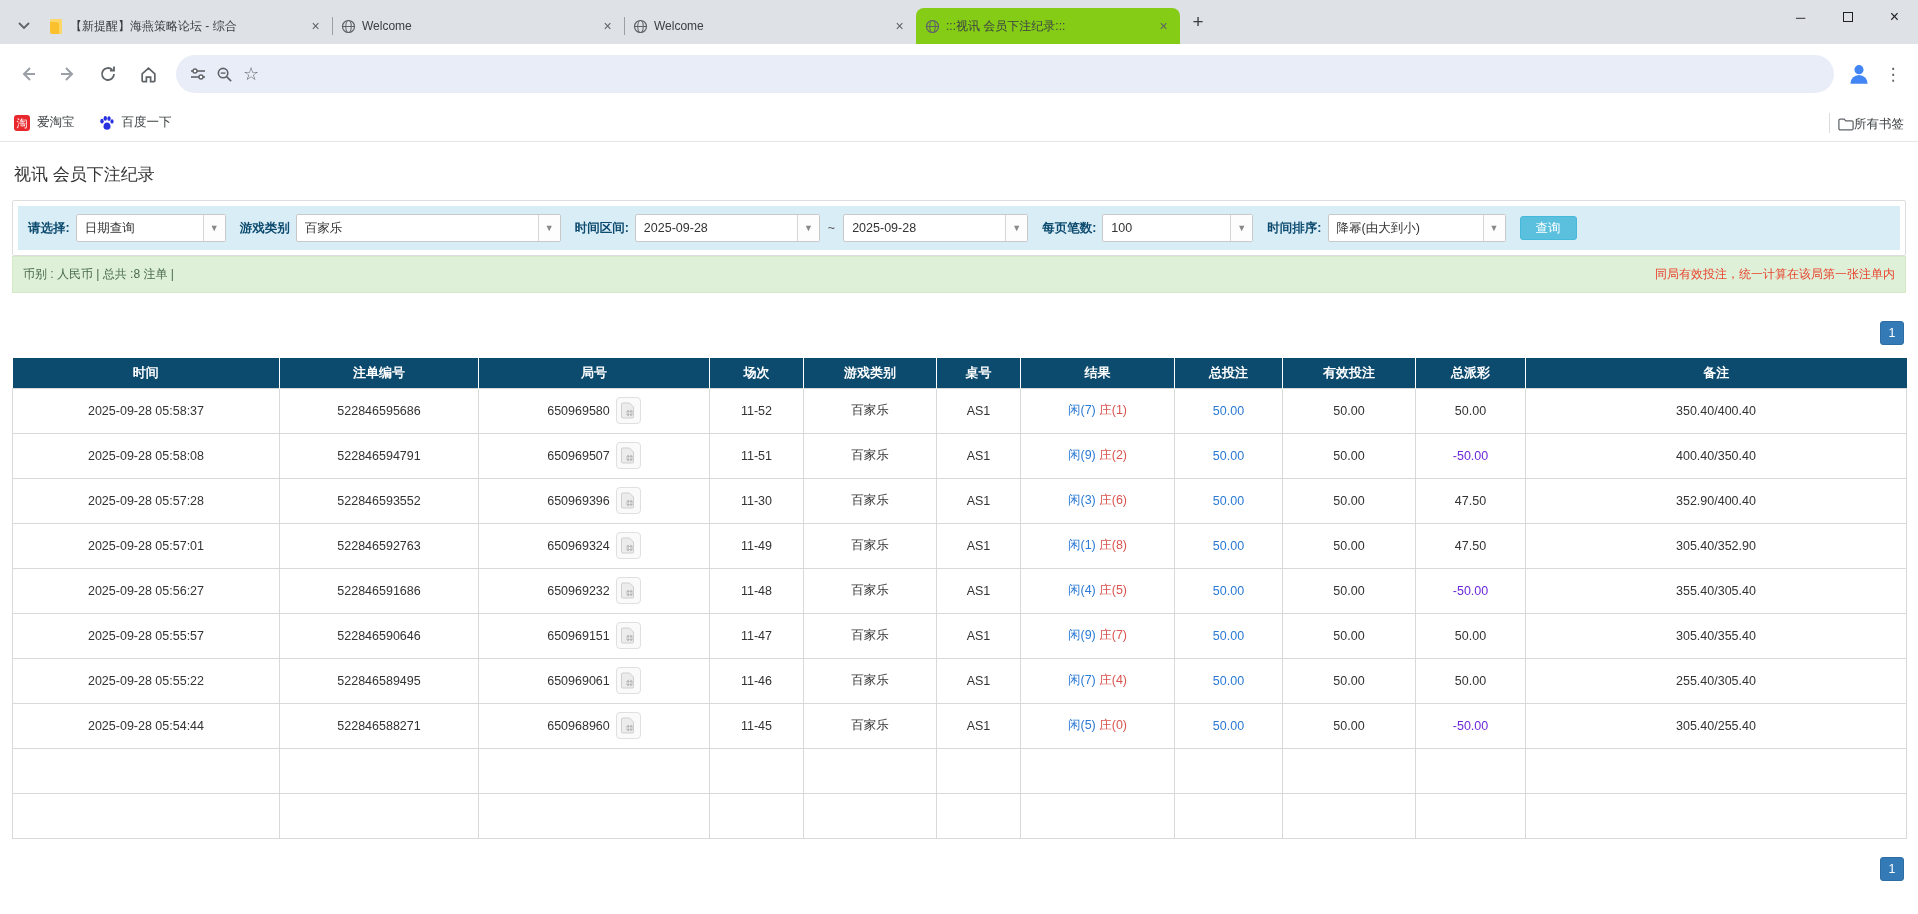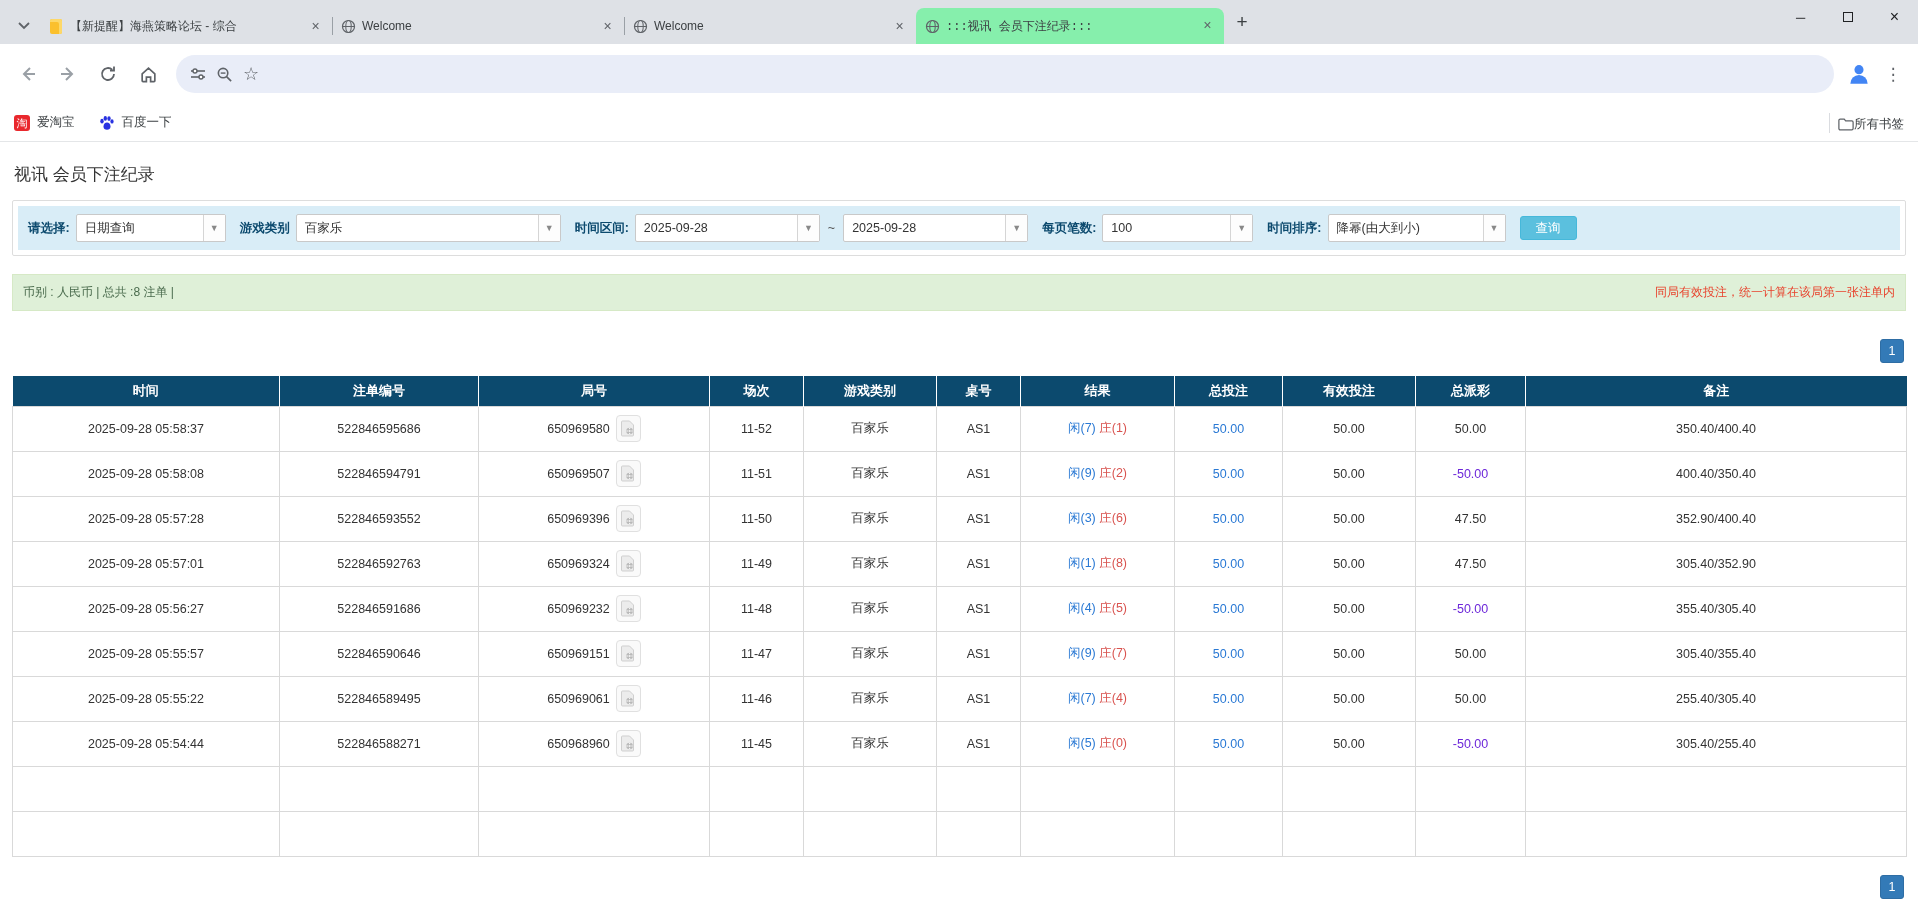--- a/index.html
+++ b/index.html
@@ -6,21 +6,21 @@
   body{width:1918px;height:914px;overflow:hidden;background:#fff;
        font-family:"Liberation Sans","DejaVu Sans",sans-serif;color:#333;}
   *{box-sizing:border-box;}
 
   
   .tabstrip{height:44px;background:#dee1e6;display:flex;align-items:flex-end;position:relative;}
   .tab-search{width:28px;height:28px;margin:0 2px 4px 10px;display:flex;align-items:center;justify-content:center;color:#5f6368;}
   .tab{width:292px;height:36px;display:flex;align-items:center;padding:0 8px;border-radius:8px 8px 0 0;
        font-size:12px;color:#3c4043;position:relative;}
   .tab.inactive + .tab.inactive::before{content:"";position:absolute;left:0;top:9px;height:18px;width:1px;background:#9aa0a6;}
-  .tab.active{background:#86efac;width:308px;font-family:Liberation Mono, monospace;}
+  .tab.active{background:#84cc16;width:264px;}
   .tab-title{flex:1;white-space:nowrap;overflow:hidden;margin:0 6px;}
   .tab-close{width:17px;height:17px;border-radius:50%;display:flex;align-items:center;justify-content:center;
              font-size:14px;color:#5f6368;flex:none;}
   .favicon{width:16px;height:16px;flex:none;display:flex;align-items:center;justify-content:center;}
   .fav-doc{width:12px;height:15px;background:#fbc02d;border-radius:2px;box-shadow:inset -3px 3px 0 #fdd868;}
   .newtab{width:28px;height:28px;align-self:center;margin-left:4px;font-size:19px;color:#3c4043;
           display:flex;align-items:center;justify-content:center;}
   .win-controls{position:absolute;right:0;top:0;height:34px;display:flex;}
   .win-btn{width:47px;height:34px;display:flex;align-items:center;justify-content:center;color:#202124;font-size:13px;}
   .restore-glyph{width:10px;height:10px;border:1px solid #202124;}
@@ -48,21 +48,21 @@
   .filter-bar{background:#d9edf7;display:flex;align-items:center;padding:8px 8px;gap:6px;font-size:12.5px;}
   .flabel{color:#0c4a6e;font-weight:bold;margin-left:8px;white-space:nowrap;}
   .combo{background:#fff;border:1px solid #c9c9c9;height:28px;display:flex;align-items:stretch;border-radius:2px;flex:none;text-align:center;}
   .combo .val{padding:0 8px;font-size:12.5px;color:#333;flex:1;display:flex;align-items:center;white-space:nowrap;overflow:hidden;}
   .combo .caret{width:22px;border-left:1px solid #d5d5d5;display:flex;align-items:center;justify-content:center;
                 color:#888;font-size:9px;background:#fdfdfd;}
   .tilde{color:#555;margin:0 2px;}
   .btn-query{background:#5bc0de;color:#fff;border:1px solid #46b8da;border-radius:3px;height:24px;padding:0 15px;
              font-size:12.5px;margin-left:8px;display:flex;align-items:center;}
 
-  .notice{margin-top:18px;background:#dff0d8;border:1px solid #d6e9c6;display:flex;justify-content:space-between;
+  .notice{background:#dff0d8;border:1px solid #d6e9c6;display:flex;justify-content:space-between;
           align-items:center;padding:9px 10px;font-size:12px;}
   .notice-left{color:#4a6b4d;}
   .notice-right{color:#e8432d;}
 
   .pagi-row{display:flex;justify-content:flex-end;margin:28px 2px 13px;}
   .pagi-row.bottom{margin:18px 2px 0;}
   .page-btn{min-width:24px;height:24px;background:#337ab7;border:1px solid #2e6da4;color:#fff;font-size:12.5px;
             display:flex;align-items:center;justify-content:center;border-radius:3px;}
 
   table.bet{width:100%;border-collapse:collapse;table-layout:fixed;font-size:12.5px;color:#333;}
@@ -371,21 +371,21 @@
                   <path d="M1.5 1 h7 l4 4 v10 a1 1 0 0 1 -1 1 h-10 a1 1 0 0 1 -1 -1 v-13 a1 1 0 0 1 1 -1z" fill="#ececec" stroke="#cfcfcf"></path>
                   <circle cx="8.6" cy="11" r="3.3" fill="#b9b9b9"></circle>
                   <circle cx="8.6" cy="11" r="1.1" fill="#f3f3f3"></circle>
                   <circle cx="8.6" cy="8.6" r="0.75" fill="#f3f3f3"></circle>
                   <circle cx="8.6" cy="13.4" r="0.75" fill="#f3f3f3"></circle>
                   <circle cx="6.2" cy="11" r="0.75" fill="#f3f3f3"></circle>
                   <circle cx="11" cy="11" r="0.75" fill="#f3f3f3"></circle>
                 </svg>
               </span>
             </span></td>
-          <td>11-50</td>
+          <td>11-30</td>
           <td>百家乐</td>
           <td>AS1</td>
           <td><span class="res-player">闲(3)</span> <span class="res-banker">庄(6)</span></td>
           <td><a class="bet-link">50.00</a></td>
           <td>50.00</td>
           <td>47.50</td>
           <td>352.90/400.40</td>
         </tr>
         <tr>
           <td>2025-09-28 05:57:01</td>

